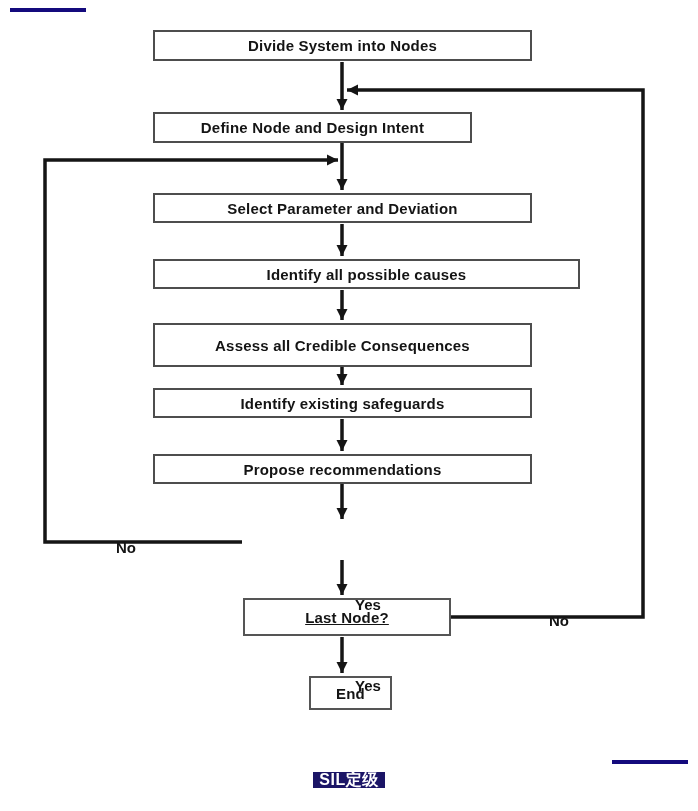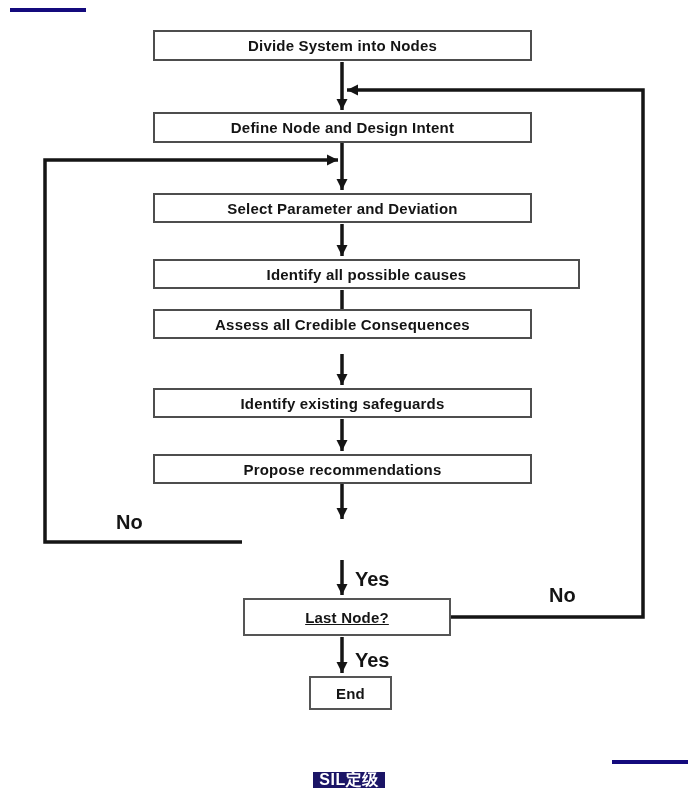--- a/index.html
+++ b/index.html
@@ -36,23 +36,24 @@
     letter-spacing: 0.2px;
     text-align: center;
     white-space: nowrap;
   }
   .node.decision {
     border-color: #555555;
   }
   .edge-label {
     position: absolute;
     font-weight: bold;
-    font-size: 20px;
+    font-size: 15px;
     color: #141414;
     white-space: nowrap;
+    margin-top: 28px;
   }
   .accent-line {
     position: absolute;
     height: 4px;
     background: #140a7d;
   }
   #accent-top-left {
     left: 10px;
     top: 8px;
     width: 76px;
@@ -101,24 +102,24 @@
       <path d="M342 290 L342 320" marker-end="url(#arrow)"></path>
       <path d="M342 354 L342 385" marker-end="url(#arrow)"></path>
       <path d="M342 419 L342 451" marker-end="url(#arrow)"></path>
       <path d="M342 484 L342 519" marker-end="url(#arrow)"></path>
       <path d="M342 560 L342 595" marker-end="url(#arrow)"></path>
       <path d="M342 637 L342 673" marker-end="url(#arrow)"></path>
     </g>
   </svg>
 
   <div class="node" style="left:153px; top:30px;  width:379px; height:31px;">Divide System into Nodes</div>
-  <div class="node" style="left:153px; top:112px; width:379px; height:31px;">Define Node and Design Intent</div>
+  <div class="node" style="left:153px; top:112px; width:319px; height:31px;">Define Node and Design Intent</div>
   <div class="node" style="left:153px; top:193px; width:379px; height:30px;">Select Parameter and Deviation</div>
   <div class="node" style="left:153px; top:259px; width:427px; height:30px;">Identify all possible causes</div>
-  <div class="node" style="left:153px; top:309px; width:379px; height:30px;">Assess all Credible Consequences</div>
+  <div class="node" style="left:153px; top:323px; width:379px; height:44px;">Assess all Credible Consequences</div>
   <div class="node" style="left:153px; top:388px; width:379px; height:30px;">Identify existing safeguards</div>
   <div class="node" style="left:153px; top:454px; width:379px; height:30px;">Propose recommendations</div>
   <div class="node decision" style="left:243px; top:598px; width:208px; height:38px;text-decoration:underline;">Last Node?</div>
   <div class="node decision" style="left:309px; top:676px; width:83px;  height:34px;">End</div>
 
   <div class="edge-label" style="left:355px; top:568px;">Yes</div>
   <div class="edge-label" style="left:355px; top:649px;">Yes</div>
   <div class="edge-label" style="left:116px; top:511px;">No</div>
   <div class="edge-label" style="left:549px; top:584px;">No</div>
 

